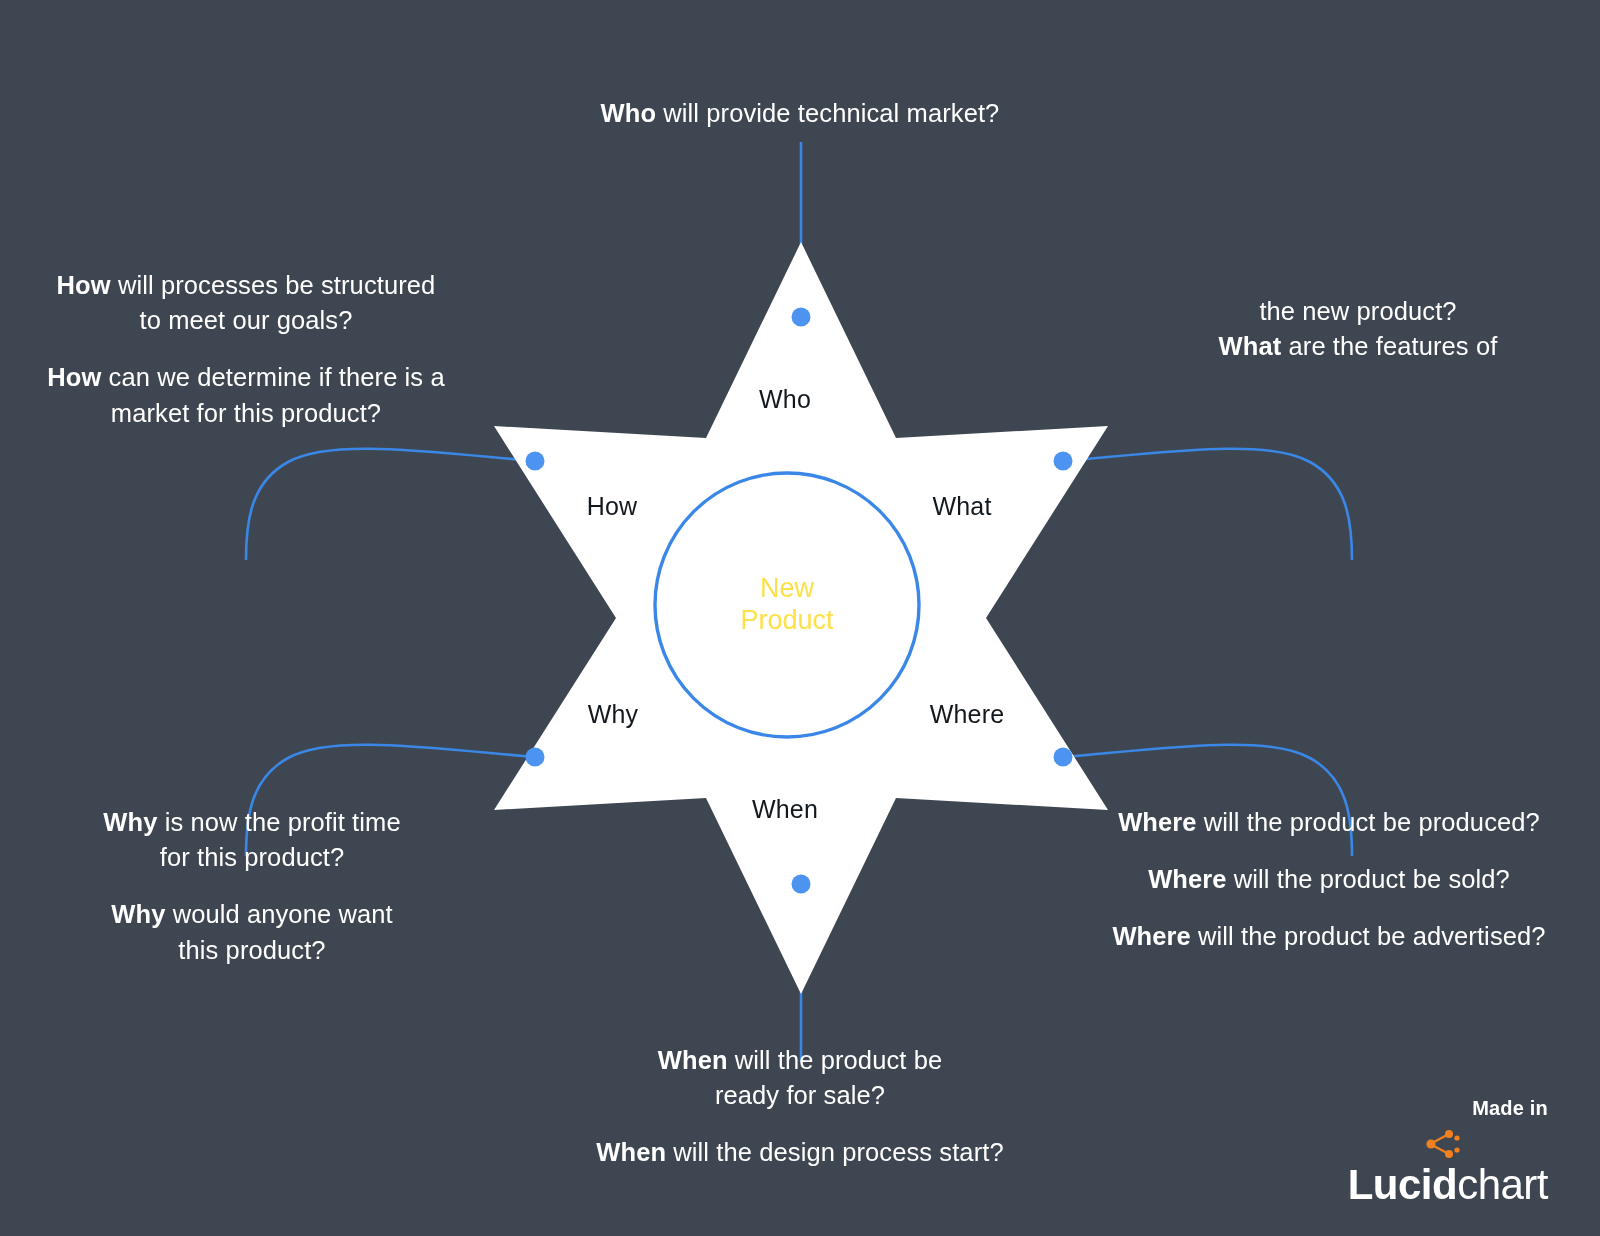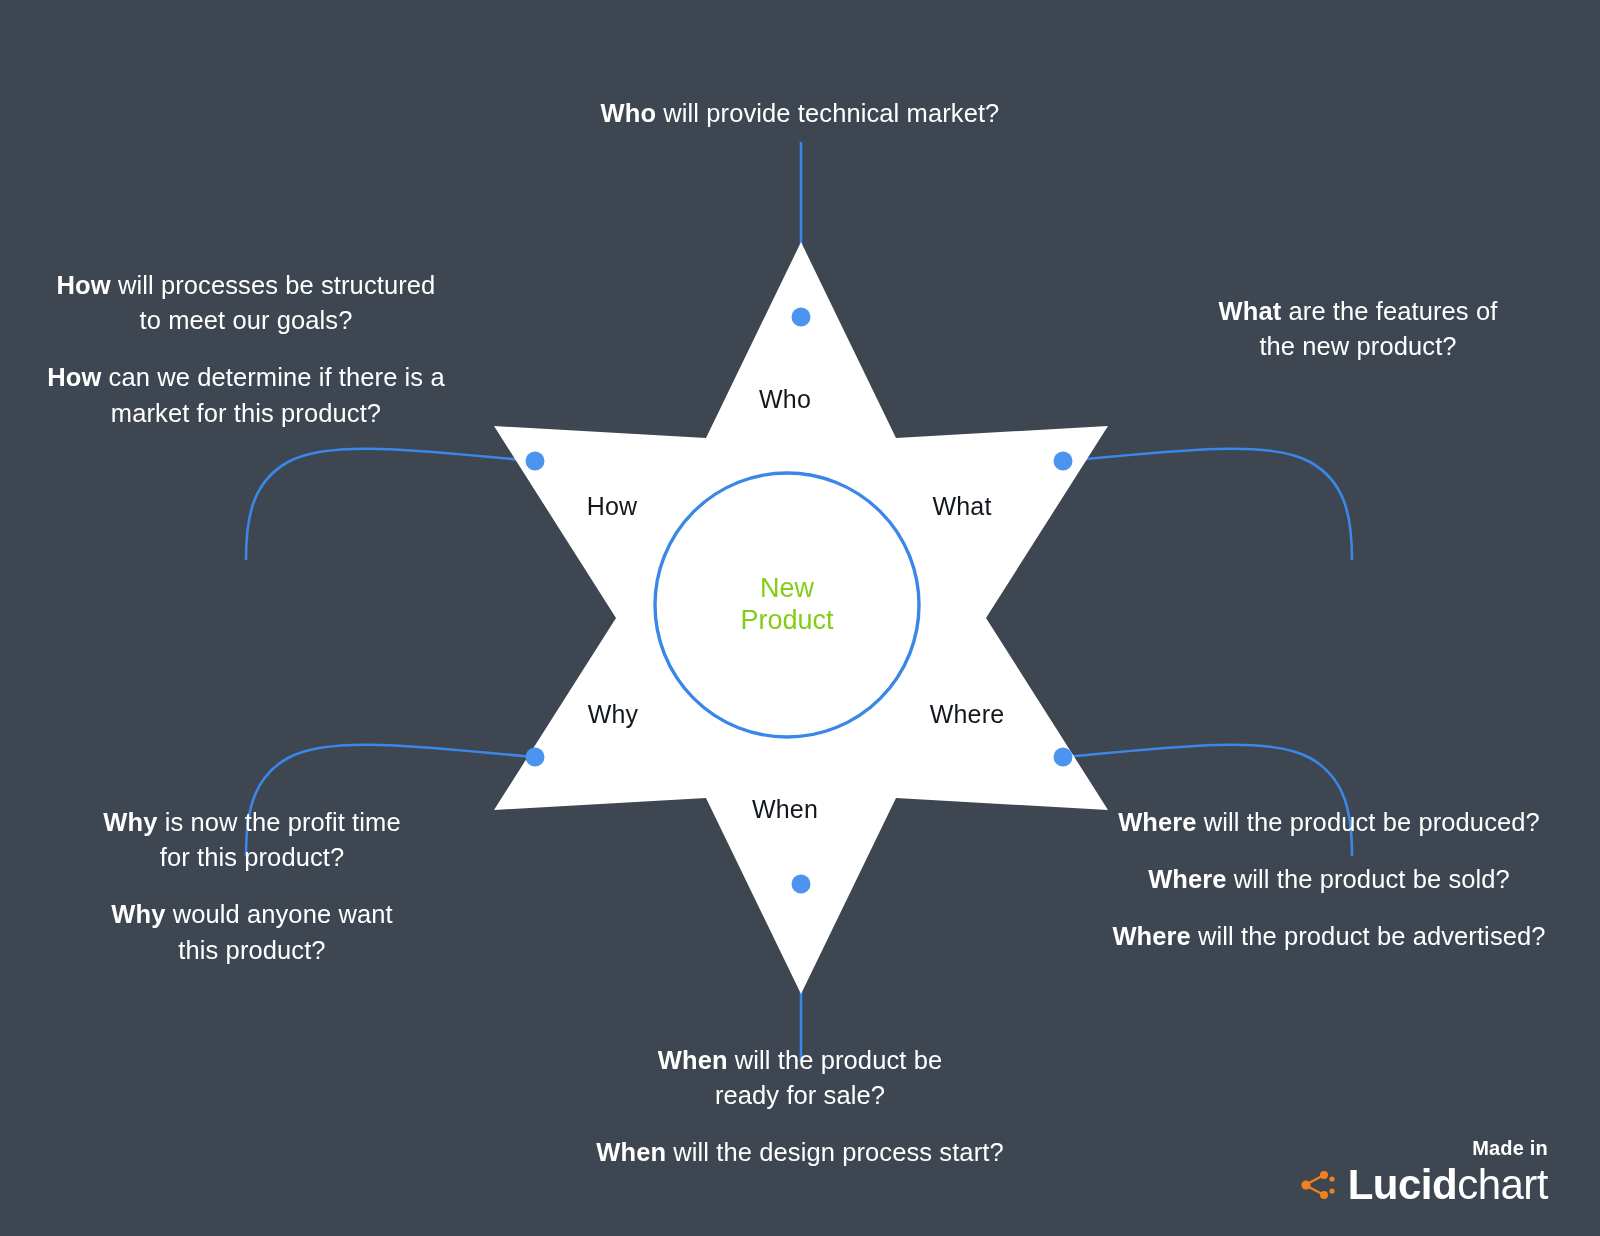--- a/index.html
+++ b/index.html
@@ -41,21 +41,21 @@
   
   .star-label {
     position: absolute;
     color: #13181d;
     font-size: 25px;
     text-align: center;
     letter-spacing: 0.2px;
   }
   .center-label {
     position: absolute;
-    color: #84cc16;
+    color: #fde047;
     font-size: 27px;
     line-height: 1.2;
     text-align: center;
     width: 260px;
   }
 
   
   #lucid {
     position: absolute;
     right: 52px;
@@ -66,20 +66,21 @@
     color: #ffffff;
     font-size: 20px;
     font-weight: 700;
     letter-spacing: 0.2px;
     margin-bottom: 4px;
   }
   #lucid .wordmark-row {
     display: flex;
     align-items: center;
     justify-content: flex-end;
+    flex-direction: column;
   }
   #lucid .wordmark {
     font-size: 42px;
     letter-spacing: -0.5px;
     line-height: 1;
     margin-left: 10px;
   }
   #lucid .wordmark .lucid { color: #ffffff; font-weight: 700; }
   #lucid .wordmark .chart { color: #ffffff; font-weight: 400; }
 </style>
@@ -167,24 +168,24 @@
     <div class="qline">
       <b>How</b><span> can we determine if there is a</span>
     </div>
     <div class="qline">
       <span>market for this product?</span>
     </div>
   </div>
 
   <div class="qblock q-center" style="left:1140px; top:294px; width:436px;">
     <div class="qline">
+      <span>the new product?</span>
+    </div>
+    <div class="qline">
       <b>What</b><span> are the features of</span>
-    </div>
-    <div class="qline">
-      <span>the new product?</span>
     </div>
     <div class="qgap"></div>
   </div>
 
   <div class="qblock q-center" style="left:50px; top:805px; width:404px;">
     <div class="qline">
       <b>Why</b><span> is now the profit time</span>
     </div>
     <div class="qline">
       <span>for this product?</span>

